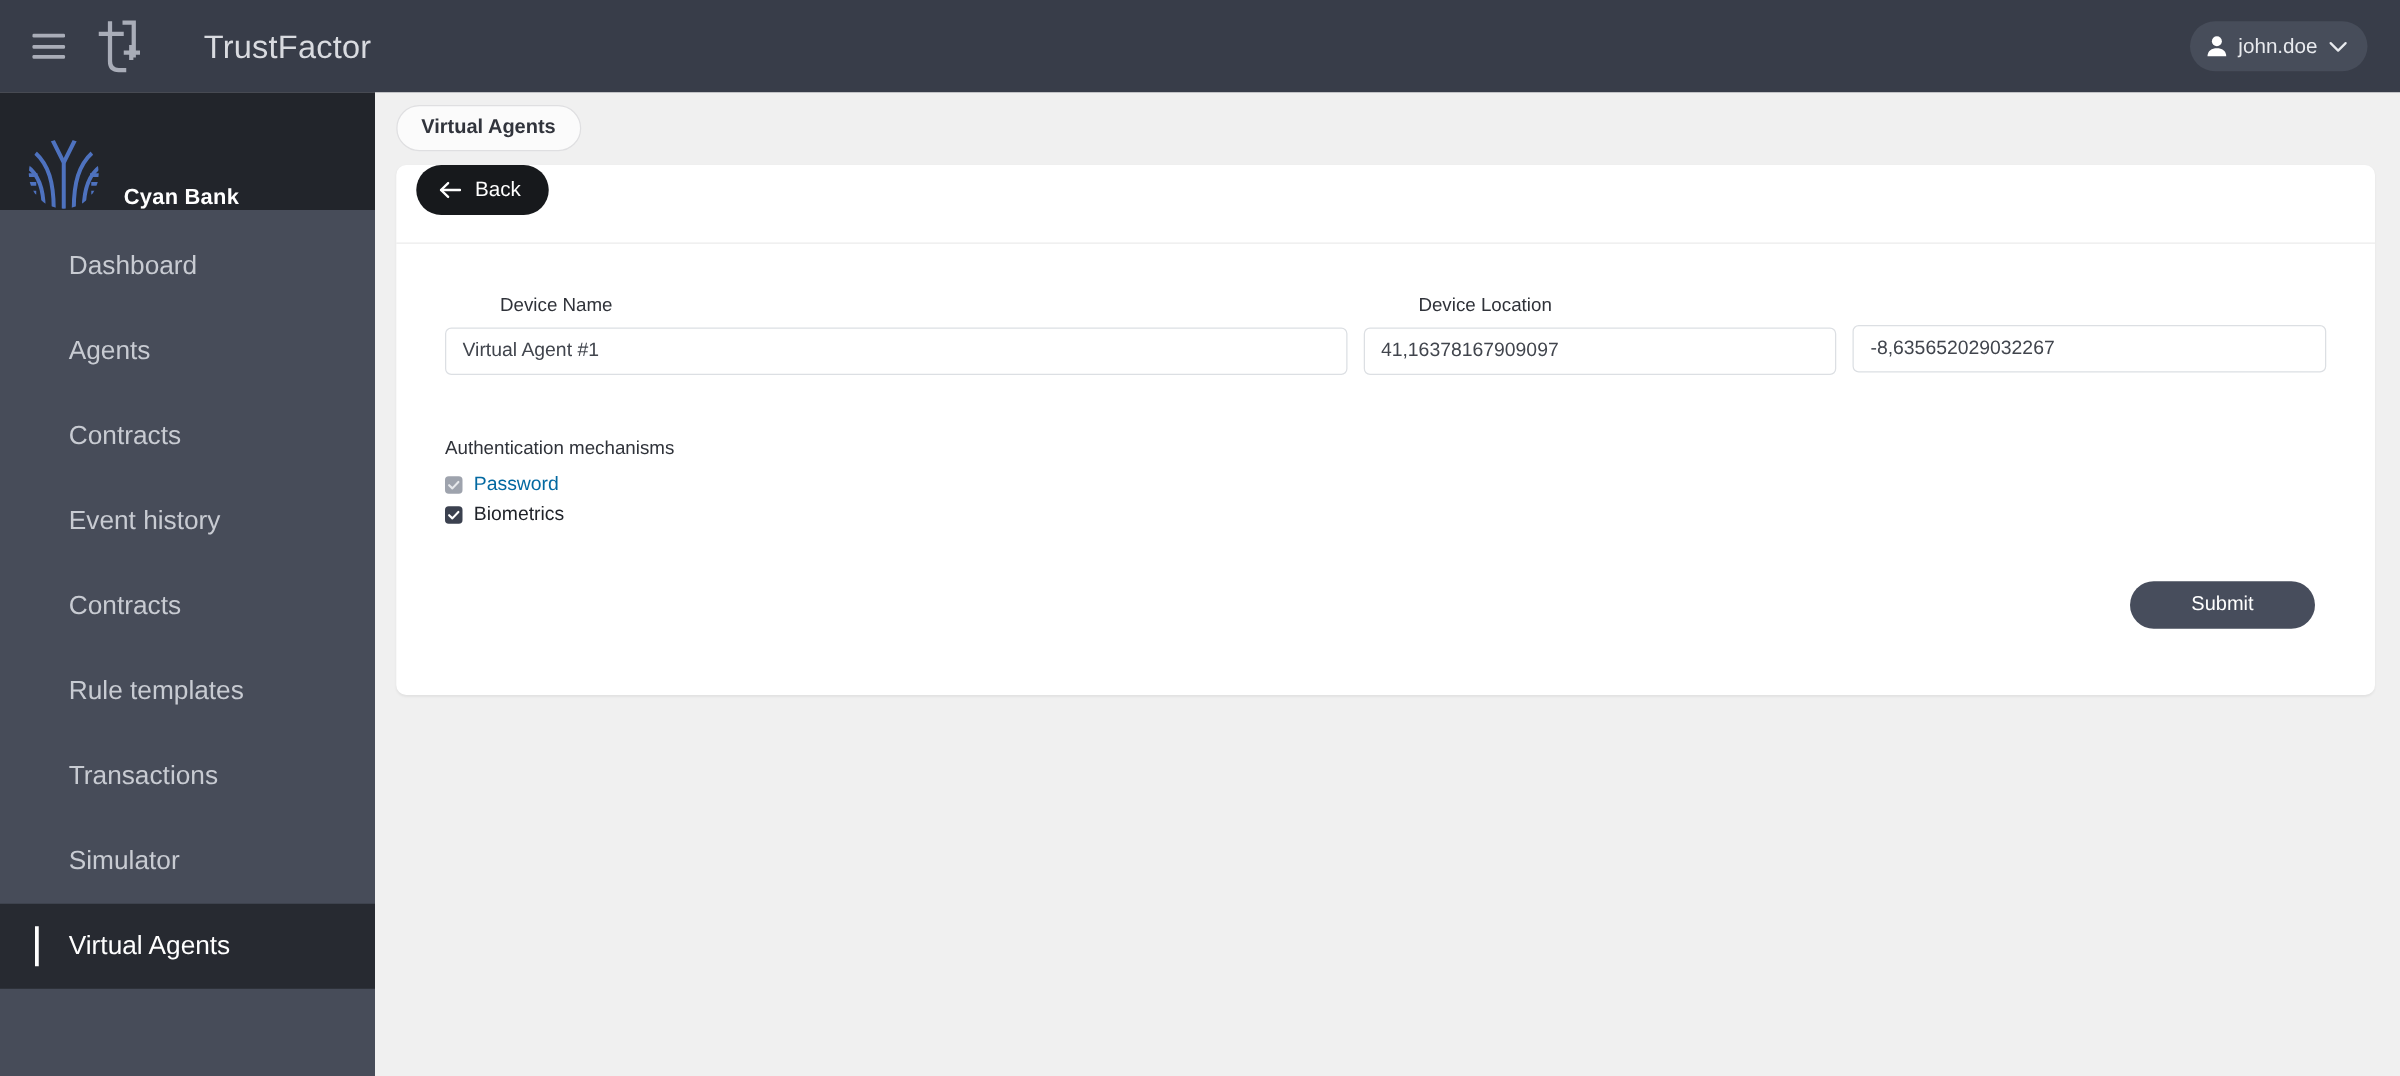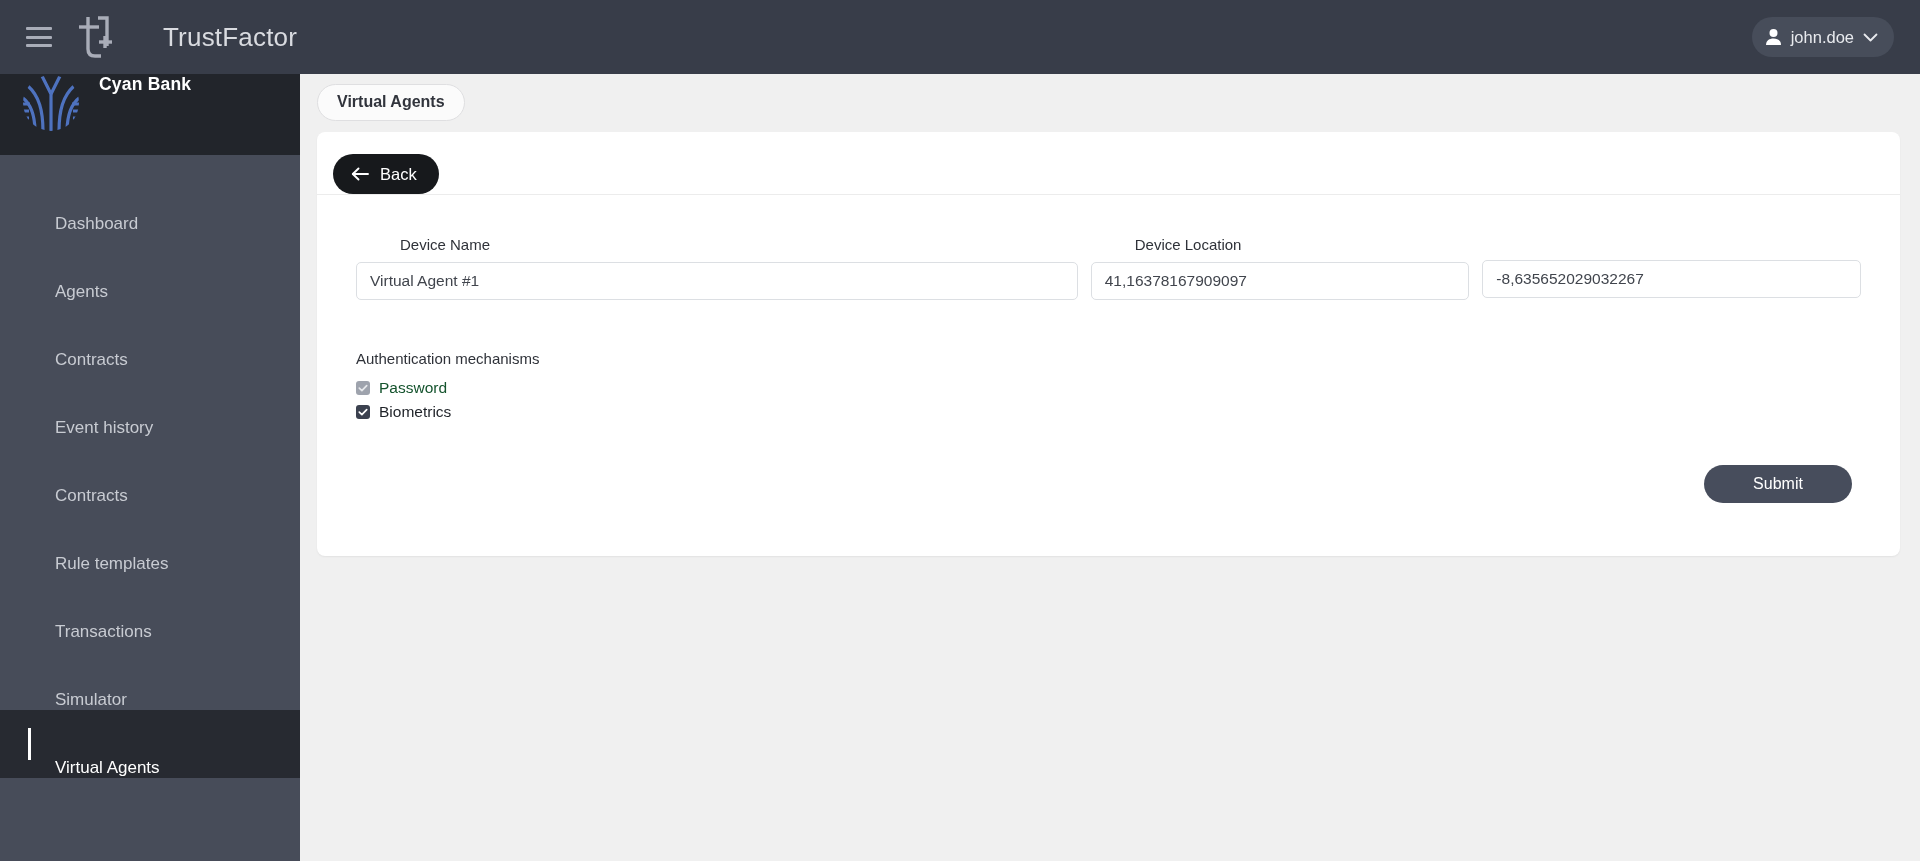--- a/index.html
+++ b/index.html
@@ -43,33 +43,33 @@
   .person-icon { width: 17px; height: 18px; display: block; }
   .chev { width: 15px; height: 9px; display: block; }
 
   
   .sidebar {
     position: absolute; left: 0; top: 74px;
     width: 300px; height: 787px;
     background: #474c59;
   }
   .brand-block {
-    height: 81px; background: #22252b;
-    display: flex; align-items: flex-start; padding-left: 22px; gap: 19px;
+    height: 94px; background: #22252b;
+    display: flex; align-items: flex-end; padding-left: 22px; gap: 19px;
   }
   .bank-logo { width: 58px; height: 58px; display: block; }
   .bank-name { color: #ffffff; font-size: 17.5px; font-weight: bold; letter-spacing: .2px; }
 
   .nav { padding-top: 11px; }
   .nav-item {
     position: relative;
     height: 68px;
-    display: flex; align-items: flex-end;
+    display: flex; align-items: center;
     padding-left: 55px;
-    color: #c8cbd2; font-size: 17px;
+    color: #c8cbd2; font-size: 21px;
     cursor: pointer;
   }
   .nav-item.active {
     background: #272a31; color: #ffffff;
   }
   .nav-item.active::before {
     content: ""; position: absolute; left: 28px; top: 18px;
     width: 3px; height: 32px; background: #ffffff;
   }
 
@@ -90,21 +90,21 @@
 
   .card {
     margin: 2px 20px 0 17px;
     background: #ffffff;
     border-radius: 8px;
     height: 424px;
     box-shadow: 0 1px 2px rgba(0,0,0,.06);
   }
   .card-head {
     height: 63px; border-bottom: 1px solid #ececec;
-    display: flex; align-items: flex-end; padding-left: 16px;
+    display: flex; align-items: flex-start; padding-left: 16px;
   }
   .back-btn {
     background: #17191c; color: #ffffff;
     border: none; border-radius: 20px;
     height: 40px; padding: 0 22px 0 18px;
     display: flex; align-items: center; gap: 11px;
     font-size: 16.5px; font-family: inherit; cursor: pointer;
   }
   .arrow-left { width: 18px; height: 14px; display: block; }
 
@@ -128,21 +128,21 @@
   .auth-title { font-size: 15px; color: #2f3239; margin: 50px 0 9px 0; }
   .cb-row { display: flex; align-items: center; gap: 9px; height: 24px; }
   .cb {
     width: 14px; height: 14px; border-radius: 3px;
     display: flex; align-items: center; justify-content: center; flex: none;
   }
   .cb.disabled { background: #9ea3ad; }
   .cb.checked  { background: #3b414f; }
   .cb svg { width: 10px; height: 10px; display: block; }
   .cb-label { font-size: 15.5px; }
-  .cb-label.dim { color: #14532d; }
+  .cb-label.dim { color: #0369a1; }
   .cb-label.on  { color: #1f2228; }
 
   .submit-wrap { display: flex; justify-content: flex-end; margin-top: 41px; padding-right: 9px; }
   .submit-btn {
     background: #474d5c; color: #ffffff; border: none;
     border-radius: 22px; height: 38px; width: 148px;
     font-size: 16px; font-family: inherit; cursor: pointer;
   }
 </style>
 </head>

